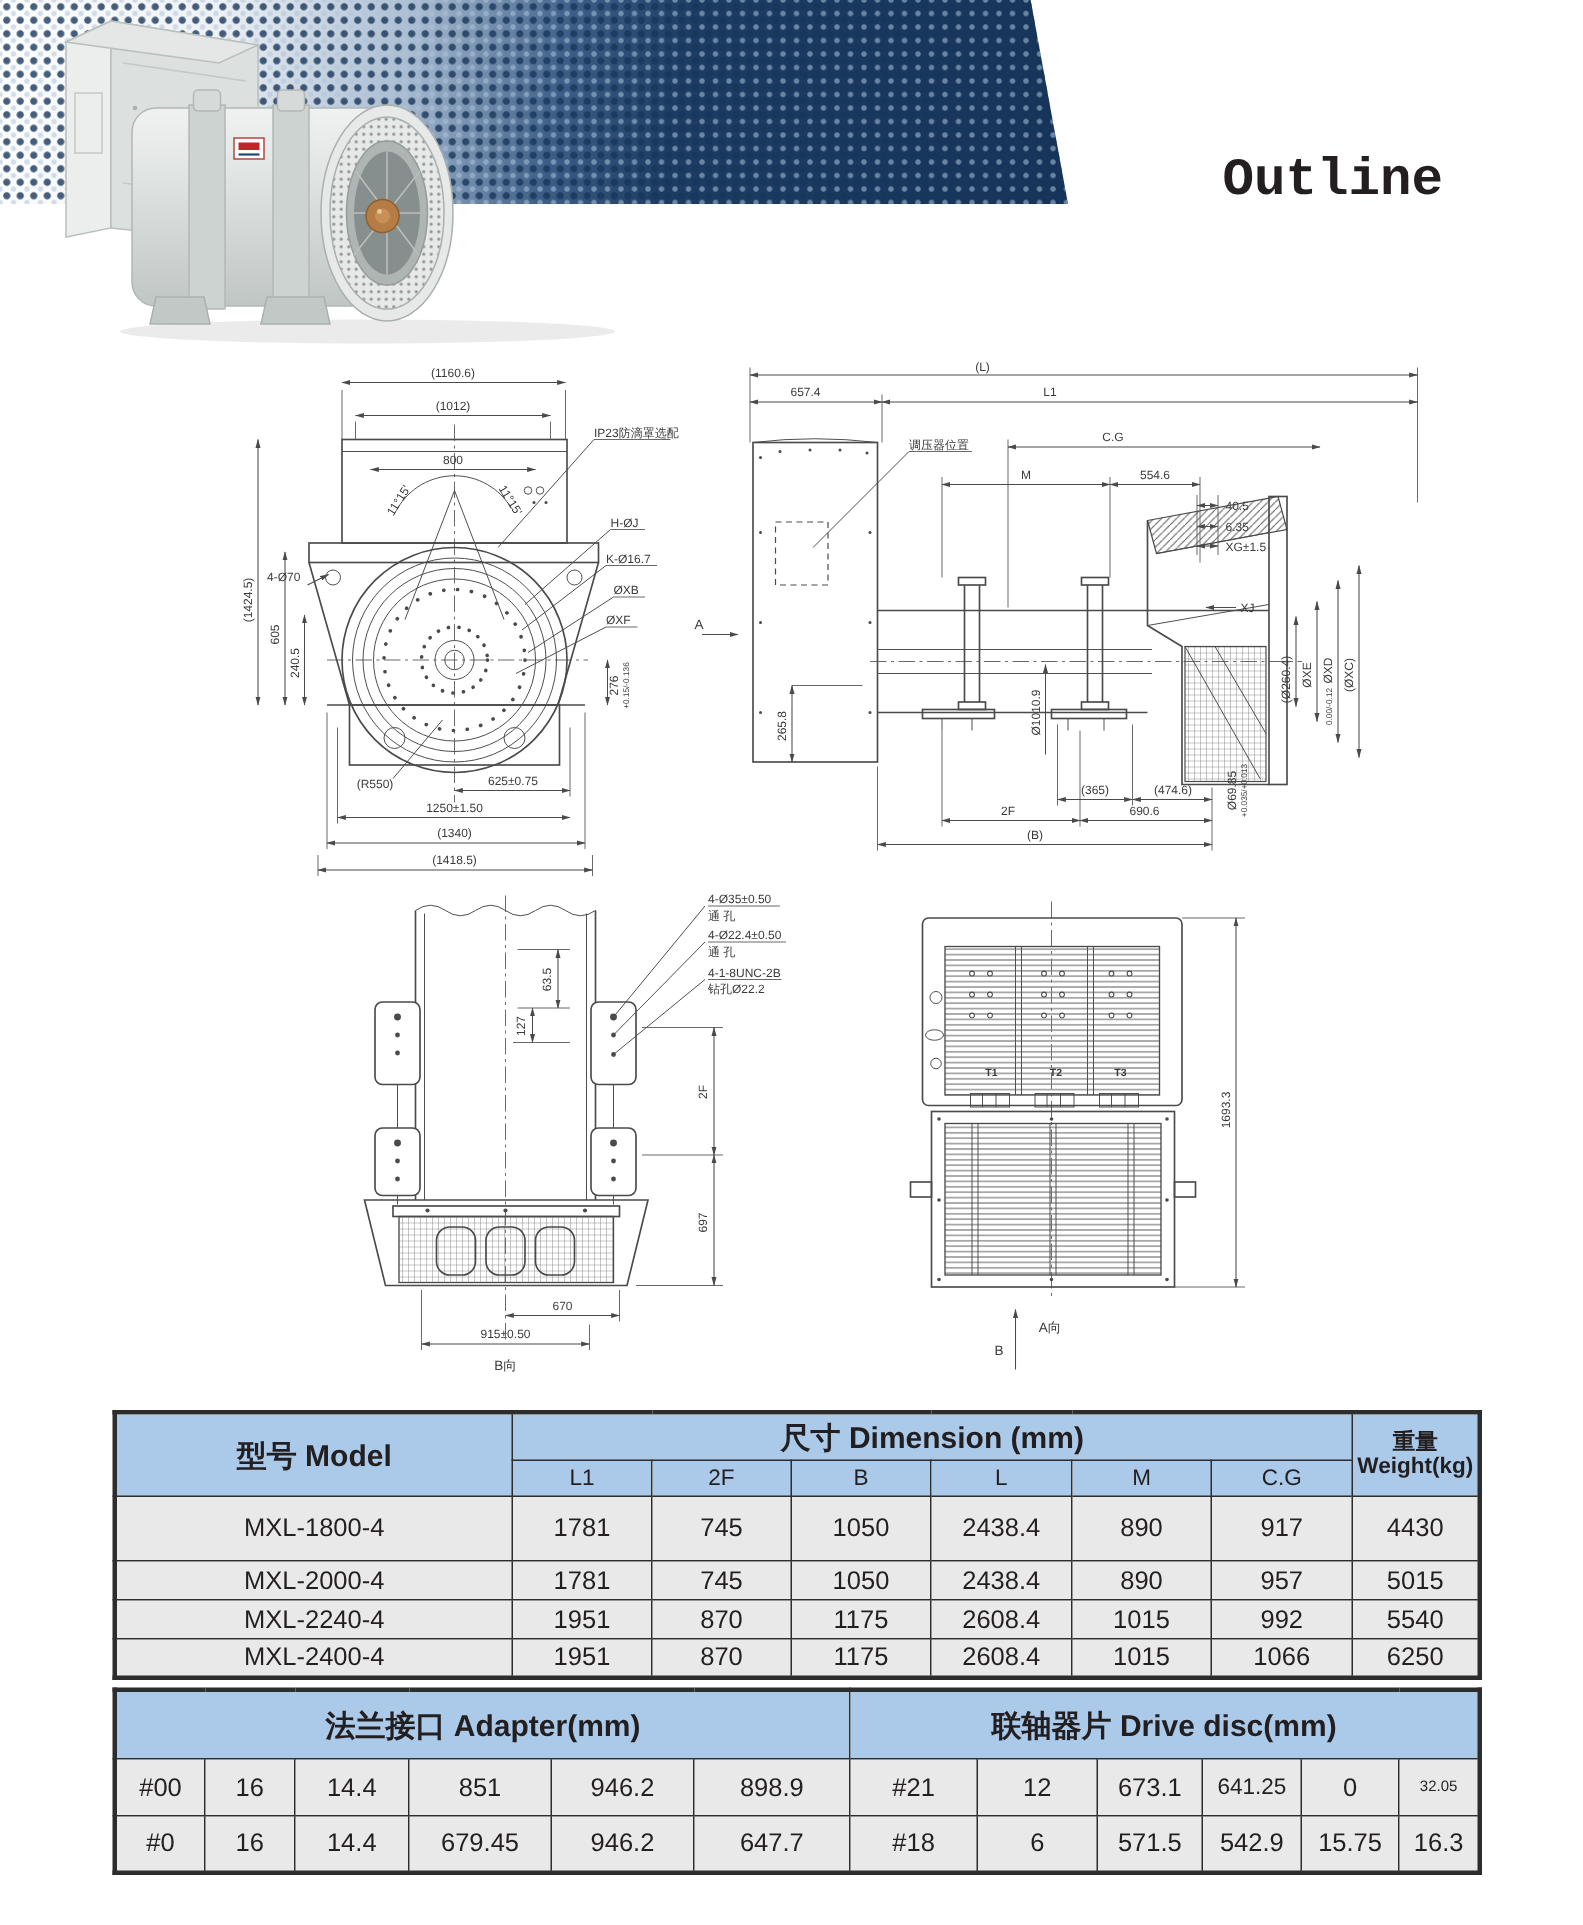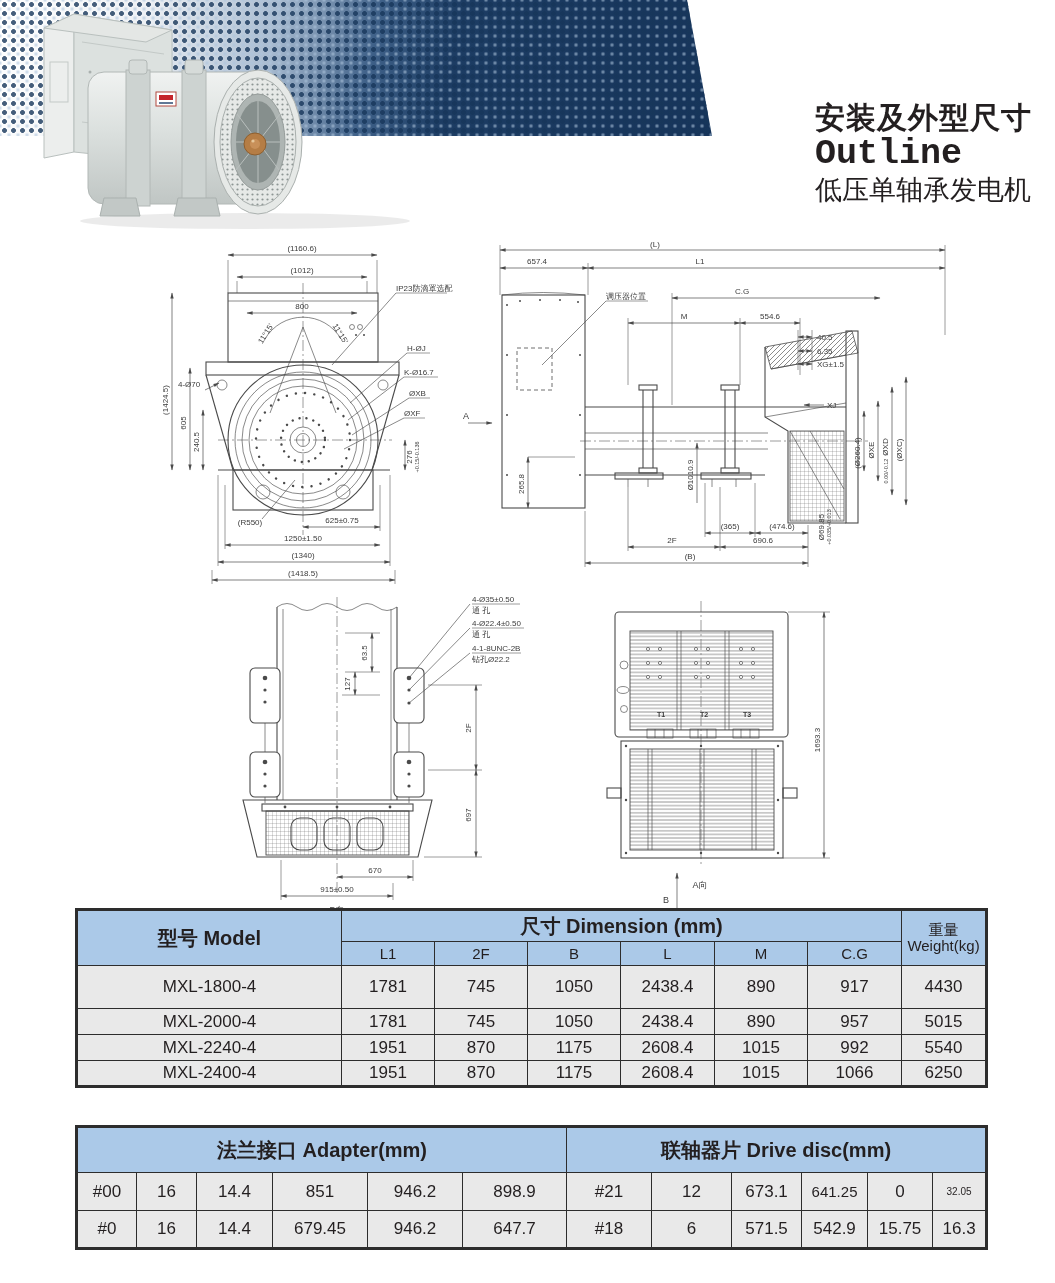--- a/index.html
+++ b/index.html
@@ -37,21 +37,21 @@
   .tb{font-size:7px;font-weight:bold;fill:#3b3b3b;text-anchor:middle;}
   
   table.tbl{position:absolute;border-collapse:collapse;table-layout:fixed;background:#fff;}
   .tbl td{border:1.6px solid #2d2d2d;text-align:center;vertical-align:middle;padding:0;overflow:hidden;}
   .tbl{border:3px solid #2d2d2d;}
   .hd{background:#abc9e8;}
   .bd{background:#e9e9e9;font-size:17px;}
   .h-big{font-size:20px;font-weight:bold;}
   .h-mid{font-size:16px;font-weight:bold;}
   .h-sm{font-size:15px;}
-  .w2{font-size:15px;font-weight:normal;line-height:1.1;}
+  .w2{font-size:15px;font-weight:bold;line-height:1.1;}
 </style>
 </head>
 <body>
 
 <div class="page">
 
   <div class="halftone"></div>
 
   <svg style="position:absolute;left:30px;top:2px" width="430" height="232" viewBox="0 0 430 232">
     <defs>
@@ -104,23 +104,21 @@
         <line x1="206" y1="168" x2="250" y2="112"></line>
           <line x1="206" y1="140" x2="250" y2="140"></line>
       </g>
       <circle cx="225" cy="142" r="11" fill="#b57d45" stroke="#8f5f2e"></circle>
       <circle cx="225" cy="142" r="5" fill="#c89059"></circle>
       <circle cx="223" cy="139" r="1.6" fill="#e6c79a"></circle>
     </g>
   </svg>
 
   <div class="titleblock">
-    <div class="t-cn">安装及外型尺寸</div>
     <div class="t-en">Outline</div>
-    <div class="s-cn">低压单轴承发电机</div>
   </div>
 
   <svg style="position:absolute;left:0;top:235px" width="1055" height="700" viewBox="0 0 1055 700">
     <defs>
       <marker id="ar" markerWidth="9" markerHeight="8" refX="8" refY="3" orient="auto-start-reverse">
         <path d="M0,0.6 L8.6,3 L0,5.4 z" fill="#4a4a4a"></path>
       </marker>
       <pattern id="mesh" width="4" height="4" patternUnits="userSpaceOnUse">
         <path d="M0 0H4M0 0V4" stroke="#6b6b6b" stroke-width="0.5" fill="none"></path>
       </pattern>
@@ -500,21 +498,21 @@
         <line class="ext" x1="783" y1="623" x2="830" y2="623"></line>
       <line class="dim" x1="824" y1="377" x2="824" y2="623"></line>
       <text class="dimt" x="820" y="505" transform="rotate(-90 820 505)">1693.3</text>
 
       <text class="big" x="700" y="653">A向</text>
       <line class="dim1" x1="677" y1="678" x2="677" y2="638"></line>
       <text class="big" x="666" y="668">B</text>
     </g>
   </svg>
 
-  <table class="tbl" style="left:75px;top:908px;width:910px;">
+  <table class="tbl" style="left:75px;top:940px;width:910px;">
     <colgroup>
       <col style="width:265px">
         <col style="width:93px">
         <col style="width:93px">
         <col style="width:93px">
       <col style="width:94px">
         <col style="width:93px">
         <col style="width:94px">
         <col style="width:85px">
     </colgroup>

